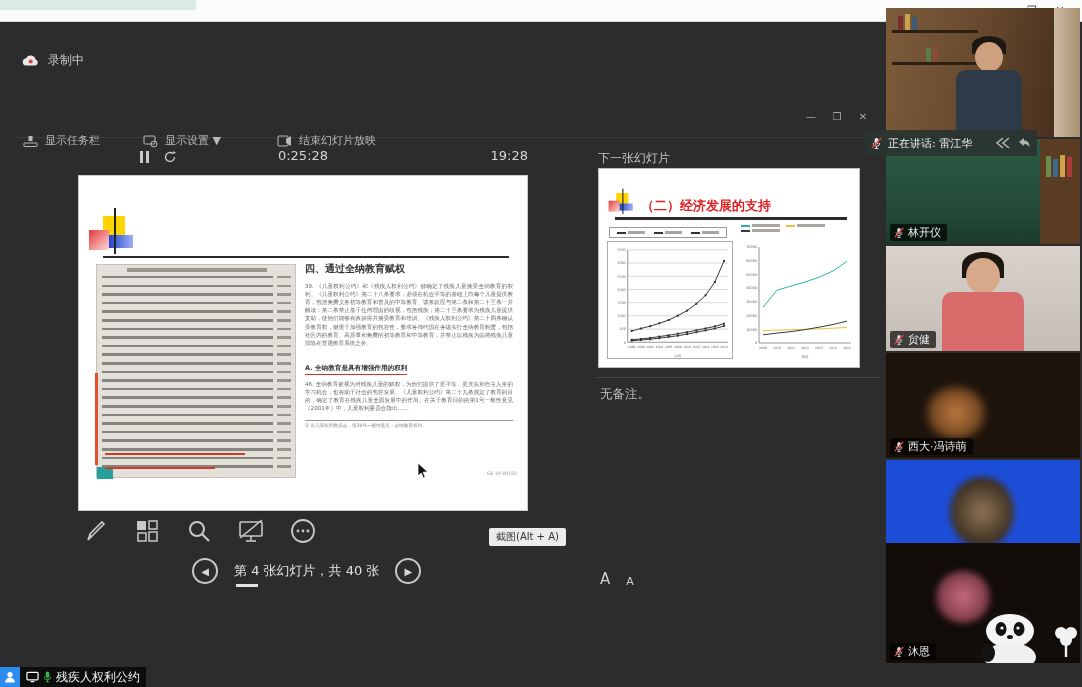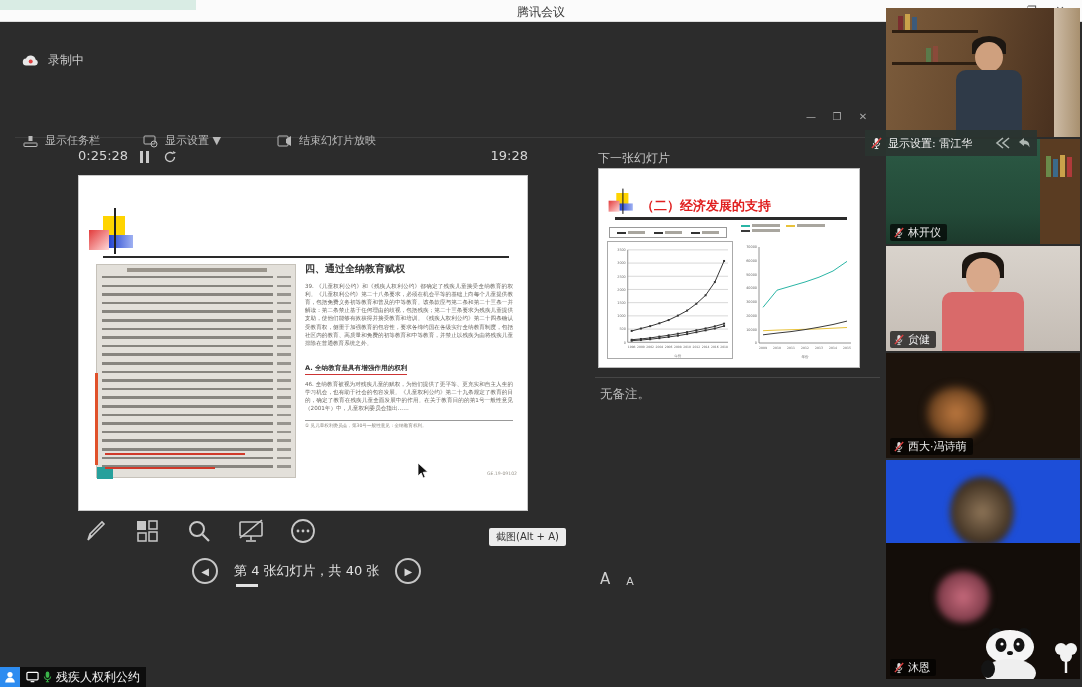--- a/index.html
+++ b/index.html
@@ -10,21 +10,21 @@
   .titlebar .mint-tab{position:absolute;left:0;top:0;width:196px;height:10px;background:#d9ece4;}
   .titlebar .title{position:absolute;left:0;right:0;top:4px;text-align:center;font-size:12px;color:#3a3a3a;}
   .winbtn{position:absolute;top:2px;width:24px;height:18px;text-align:center;font-size:11px;color:#555;line-height:18px;cursor:default;}
   
   .recording{position:absolute;left:22px;top:52px;display:flex;align-items:center;gap:8px;color:#c9c9c9;font-size:12px;}
   
   .ptoolbar{position:absolute;left:15px;top:108px;width:865px;height:30px;border-bottom:1px solid #3c3c3c;color:#b9b9b9;font-size:11px;}
   .ptool{position:absolute;top:5px;display:flex;align-items:center;gap:7px;cursor:default;margin-top:20px;}
   .pwinbtn{position:absolute;top:1px;width:22px;height:16px;color:#a8a8a8;font-size:10px;text-align:center;line-height:16px;}
   
-  .timer-row{position:absolute;left:78px;top:148px;width:450px;height:22px;color:#d6d6d6;font-size:13px;}
+  .timer-row{position:absolute;left:78px;top:148px;width:450px;height:22px;color:#d6d6d6;font-size:13px;text-align:center;}
   .pausebars{position:absolute;left:62px;top:3px;width:10px;height:12px;display:flex;gap:3px;}
   .pausebars i{width:3px;height:12px;background:#c9c9c9;}
   
   .slide{position:absolute;left:78px;top:175px;width:450px;height:336px;background:#ffffff;border:1px solid #c9c9c9;}
   .deco{position:absolute;}
   .deco .sq-y{position:absolute;left:6px;top:0;width:22px;height:22px;background:#ffd400;}
   .deco .sq-r{position:absolute;left:-8px;top:14px;width:20px;height:20px;background:linear-gradient(135deg,#e23b3b,#ffd9d9);}
   .deco .sq-b{position:absolute;left:12px;top:19px;width:24px;height:13px;background:linear-gradient(90deg,#2344cf,#9fb1f2);}
   .deco .vline{position:absolute;left:17px;top:-8px;width:2px;height:46px;background:#222;}
   .slide-title{position:absolute;left:70px;top:48px;font-size:19px;font-weight:bold;color:#e01f1f;letter-spacing:1px;}
@@ -104,21 +104,20 @@
   .share-person{width:20px;background:#2d8cf0;display:flex;align-items:center;justify-content:center;}
   .share-label{background:rgba(10,10,10,.9);display:flex;align-items:center;gap:4px;padding:0 6px;color:#f2f2f2;font-size:12px;}
 </style>
 </head>
 <body>
 
 <div id="screen">
 
   <div class="titlebar">
     <div class="mint-tab"></div>
-    <div class="title">腾讯会议</div>
     <div class="winbtn" style="right:66px;">—</div>
     <div class="winbtn" style="right:38px;">❐</div>
     <div class="winbtn" style="right:10px;">✕</div>
   </div>
 
   <div class="recording">
     <svg width="18" height="13" viewBox="0 0 18 13">
       <path d="M4.5 11.5h8.5a3 3 0 0 0 .6-5.9A5 5 0 0 0 4 4.6 3.4 3.4 0 0 0 4.5 11.5z" fill="#e8e8e8"></path>
       <circle cx="8.7" cy="7.6" r="2" fill="#e04040"></circle>
     </svg>
@@ -464,21 +463,21 @@
         </span>
         <svg width="10" height="12" viewBox="0 0 12 14">
           <rect x="4" y="1" width="4" height="7" rx="2" fill="#ddd"></rect>
           <path d="M2.5 6.5a3.5 3.5 0 0 0 7 0M6 10v2.5M4 12.5h4" fill="none" stroke="#ddd" stroke-width="1"></path>
           <line x1="1" y1="12" x2="11" y2="1" stroke="#e04040" stroke-width="1.6"></line>
         </svg>
         <span>西南大学 张湸文</span>
       </div>
     </div>
 
-    <div class="tile t6" style="top:535px;height:136px;">
+    <div class="tile t6" style="top:535px;height:120px;">
       <div class="flower"></div>
       <svg class="panda" width="76" height="58" viewBox="0 0 76 58">
         <circle cx="22" cy="10" r="7" fill="#141414"></circle>
           <circle cx="50" cy="10" r="7" fill="#141414"></circle>
         <ellipse cx="36" cy="22" rx="24" ry="17" fill="#f5f5f5"></ellipse>
         <ellipse cx="27" cy="20" rx="5.5" ry="7" fill="#141414"></ellipse>
         <ellipse cx="45" cy="20" rx="5.5" ry="7" fill="#141414"></ellipse>
         <circle cx="28" cy="19" r="1.6" fill="#fff"></circle>
           <circle cx="44" cy="19" r="1.6" fill="#fff"></circle>
         <ellipse cx="36" cy="28" rx="3" ry="2" fill="#141414"></ellipse>
@@ -501,21 +500,21 @@
       </div>
     </div>
   </div>
 
   <div class="speak-banner">
     <svg width="11" height="13" viewBox="0 0 12 14">
       <rect x="4" y="1" width="4" height="7" rx="2" fill="#eee"></rect>
       <path d="M2.5 6.5a3.5 3.5 0 0 0 7 0M6 10v2.5M4 12.5h4" fill="none" stroke="#eee" stroke-width="1"></path>
       <line x1="1" y1="12" x2="11" y2="1" stroke="#e04040" stroke-width="1.6"></line>
     </svg>
-    <span>显示设置: 雷江华</span>
+    <span>正在讲话: 雷江华</span>
     <span class="spacer"></span>
     <svg width="16" height="12" viewBox="0 0 16 12">
       <path d="M8 1L2 6l6 5M14 1L8 6l6 5" fill="none" stroke="#aeb6b2" stroke-width="1.6"></path>
     </svg>
     <svg width="14" height="12" viewBox="0 0 14 12">
       <path d="M2 5l5-4v2.5c4 0 5.5 2.5 5.5 7-1.5-2.8-2.8-3.3-5.5-3.3V9z" fill="#aeb6b2"></path>
     </svg>
   </div>
 
   <div class="share-ind">

